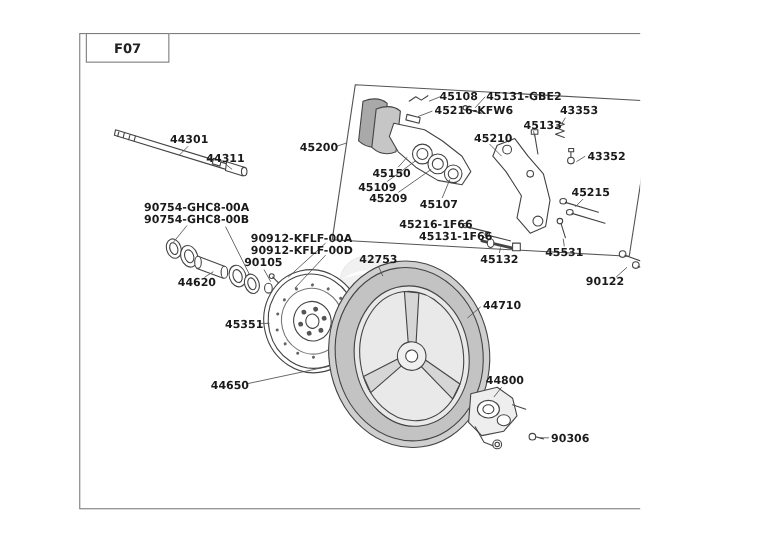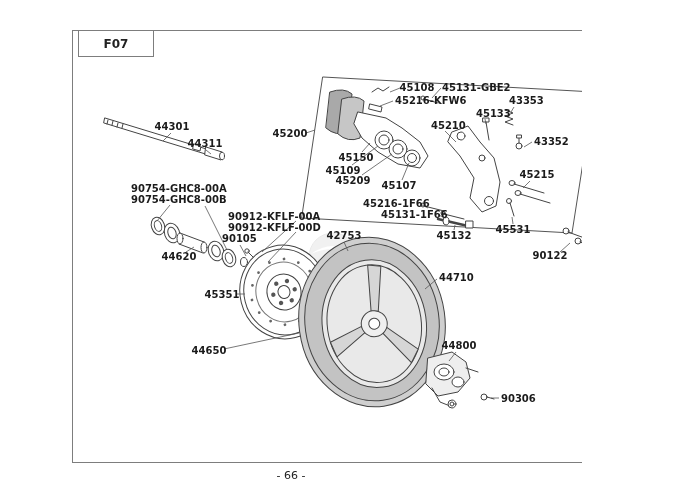--- a/index.html
+++ b/index.html
@@ -255,14 +255,13 @@
       <text class="lbl" x="550" y="259" text-anchor="middle">90122</text>
       <text class="lbl" x="179" y="260" text-anchor="middle">44620</text>
       <text class="lbl" x="439" y="281">44710</text>
       <text class="lbl" x="222" y="298" text-anchor="middle">45351</text>
       <text class="lbl" x="209" y="354" text-anchor="middle">44650</text>
       <text class="lbl" x="459" y="349" text-anchor="middle">44800</text>
       <text class="lbl" x="501" y="402">90306</text>
     </g>
   </svg>
 
-  <div class="page-num">- 66 -</div>
 </div>
 
 </body></html>

